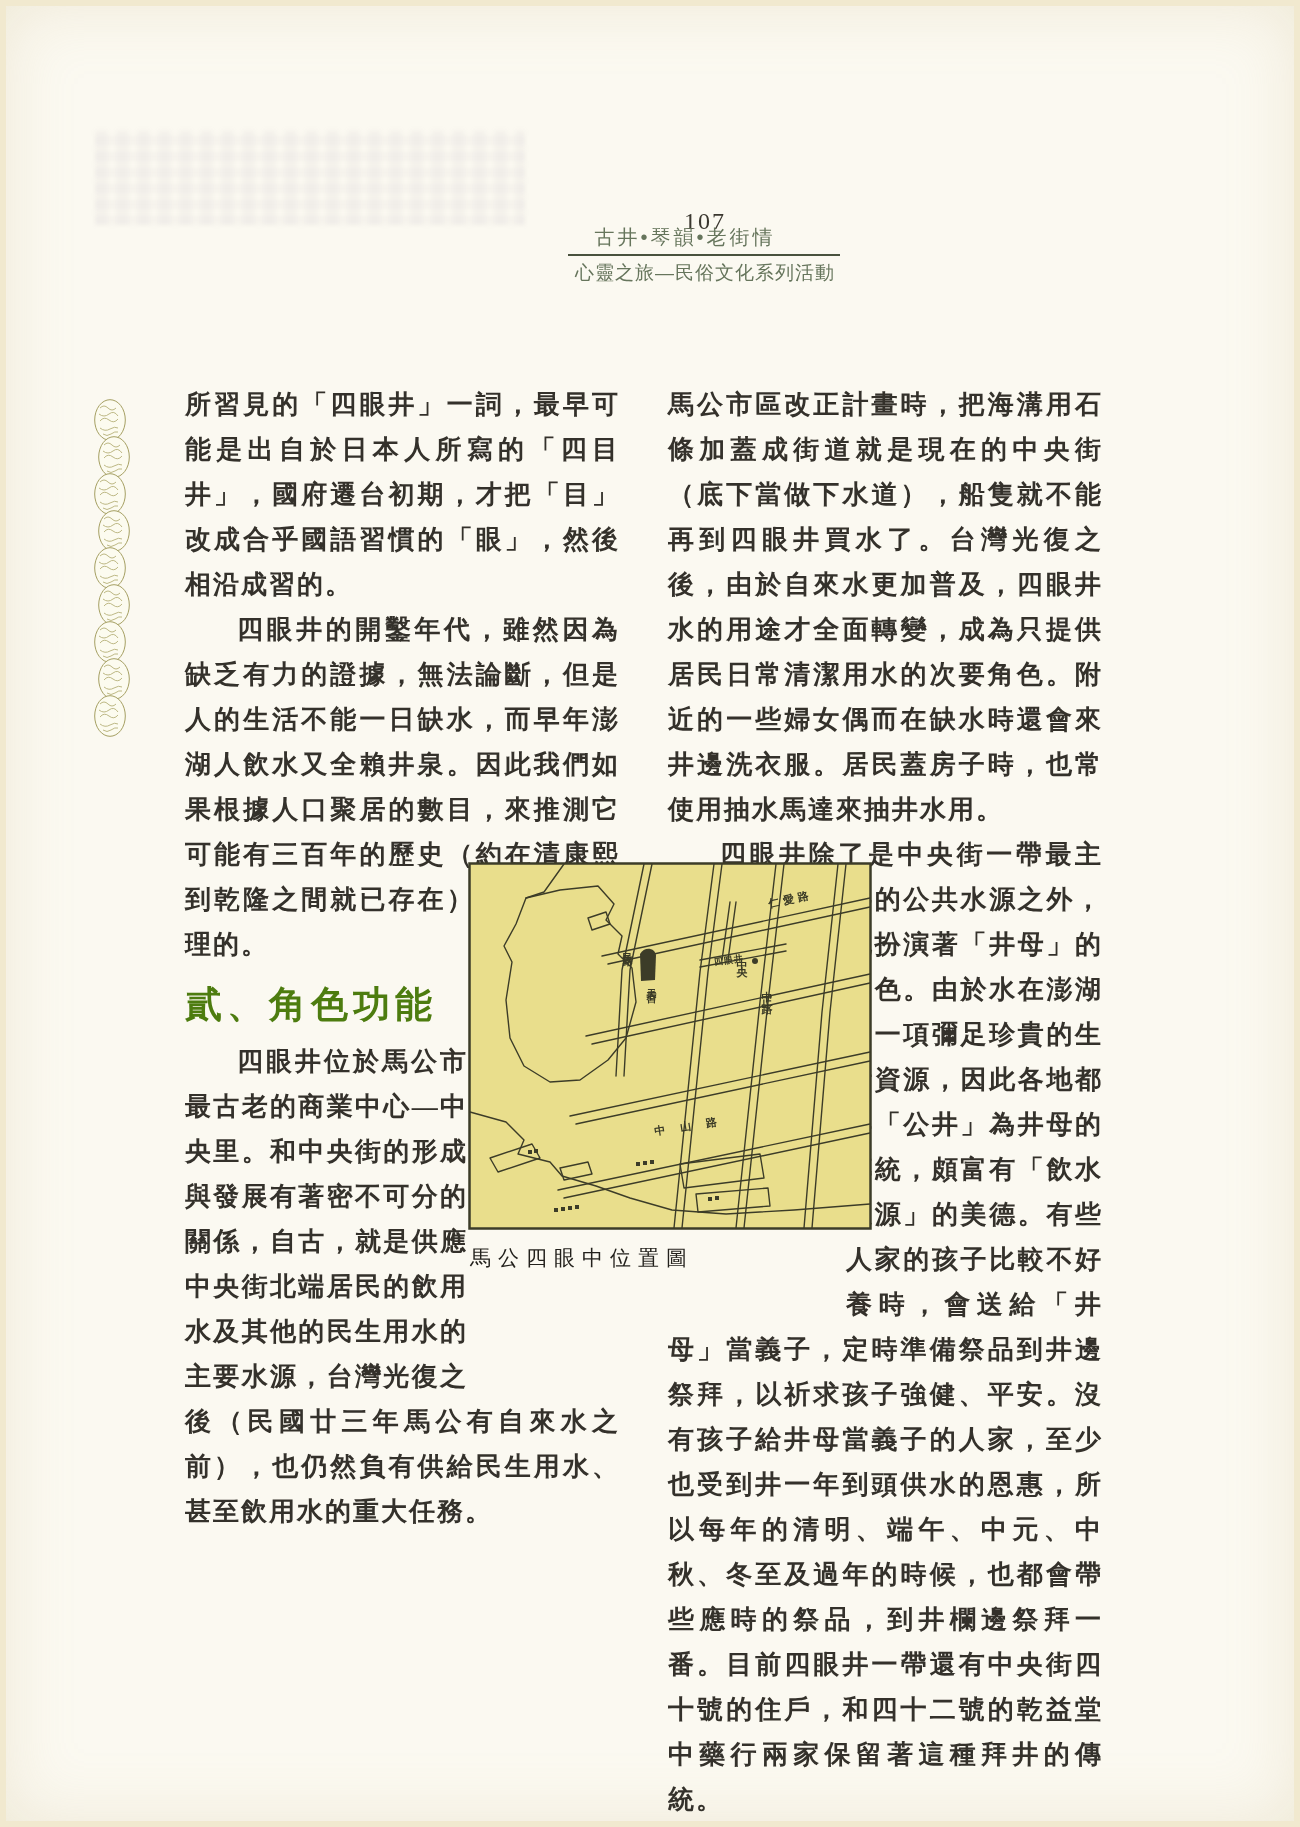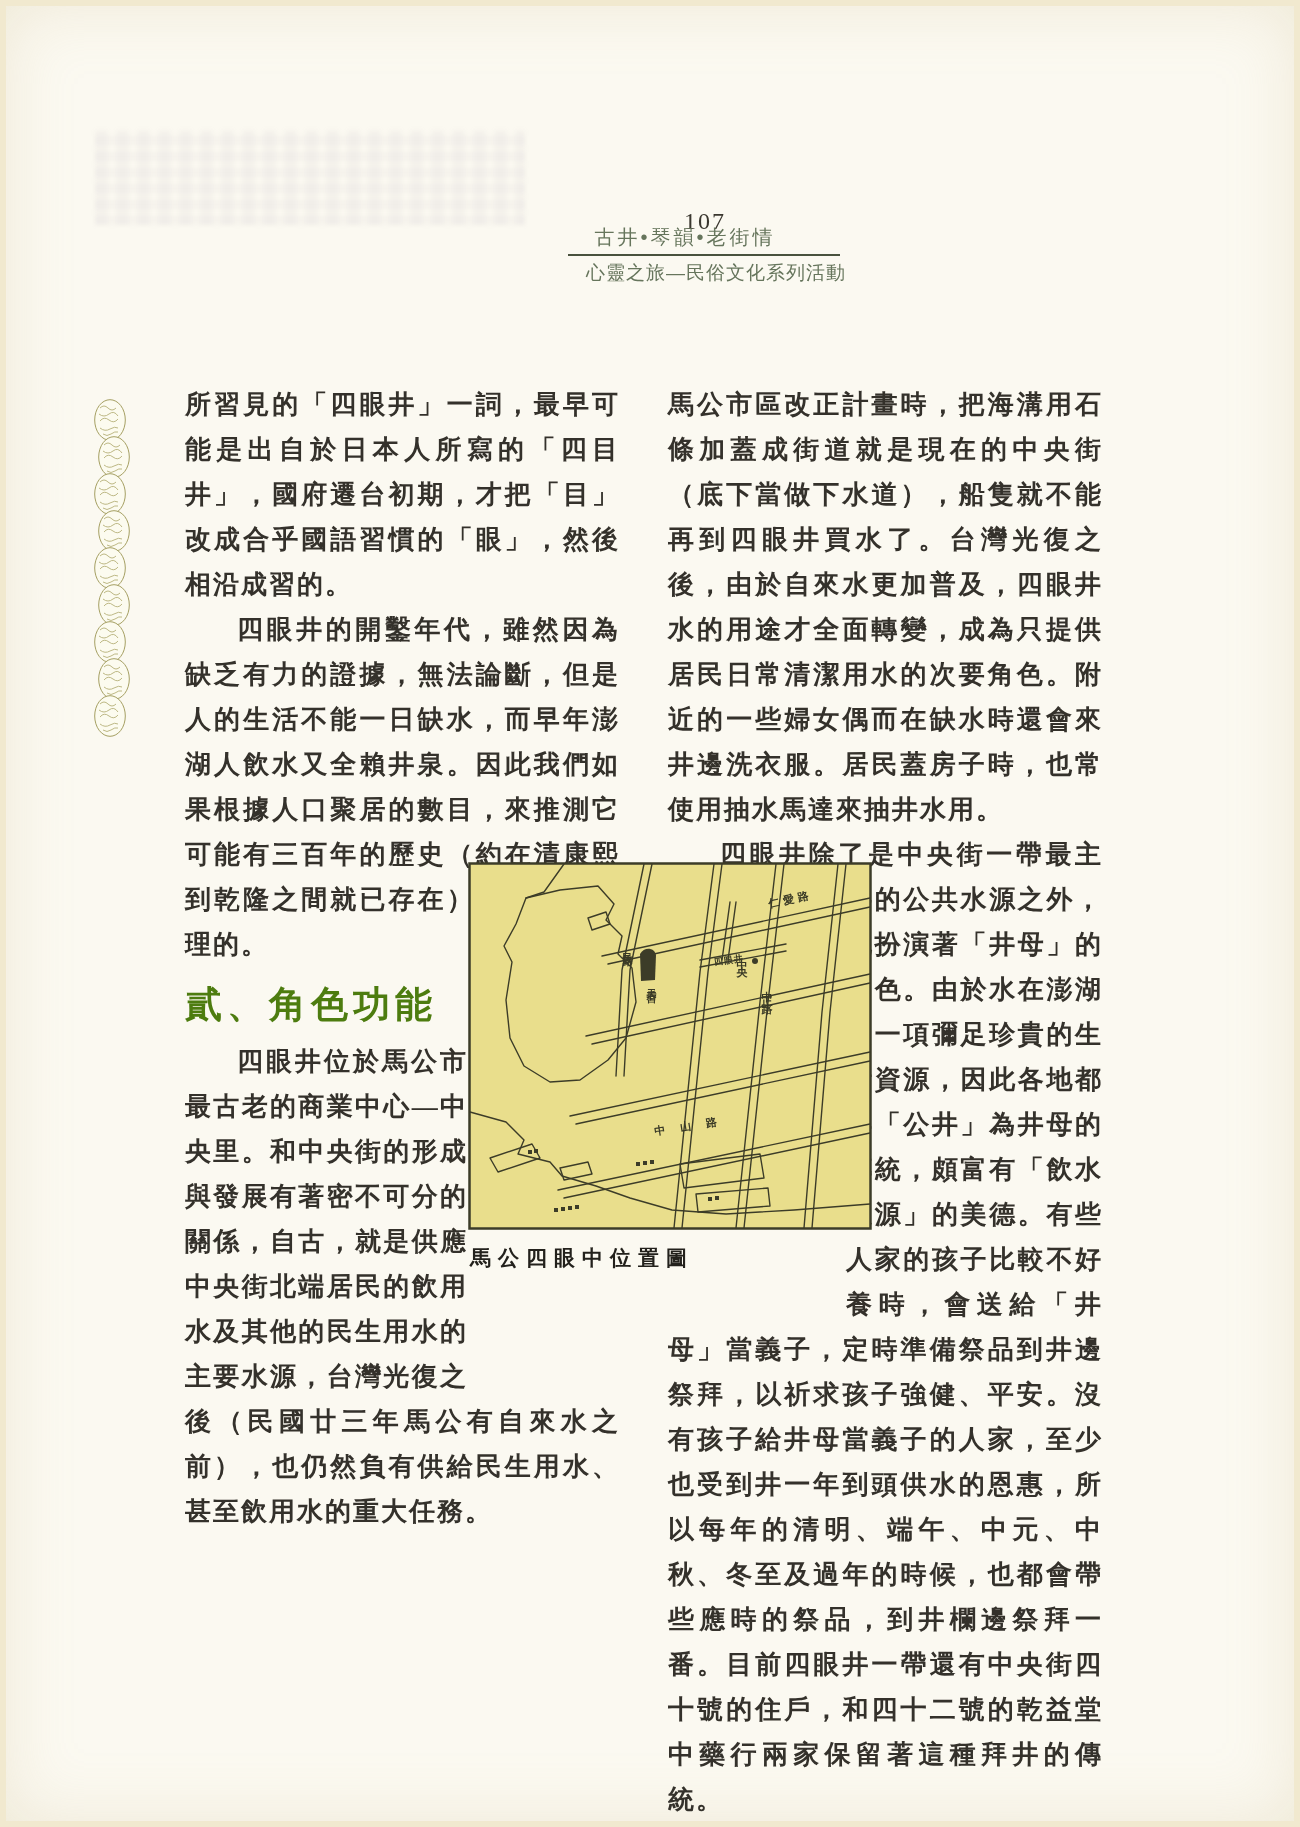--- a/index.html
+++ b/index.html
@@ -15,21 +15,21 @@
     background:repeating-linear-gradient(90deg,rgba(150,140,165,.06) 0 13px,transparent 13px 21px),
                repeating-linear-gradient(0deg,rgba(150,140,165,.05) 0 9px,transparent 9px 16px);
     filter:blur(2px);
   }
   .pagenum{position:absolute;top:208px;left:405px;width:600px;text-align:center;
     font-size:24px;letter-spacing:2px;color:#3a372f;}
   .hdr-title{position:absolute;top:224px;left:385px;width:600px;text-align:center;
     font-size:20px;letter-spacing:3px;color:#66755c;
     font-family:"Liberation Sans","DejaVu Sans",sans-serif;}
   .hdr-rule{position:absolute;top:254px;left:568px;width:272px;height:2px;background:#49523e;}
-  .hdr-sub{position:absolute;top:260px;left:416px;width:600px;text-align:center;
+  .hdr-sub{position:absolute;top:260px;left:405px;width:600px;text-align:center;
     font-size:19px;letter-spacing:1px;color:#66755c;
     font-family:"Liberation Sans","DejaVu Sans",sans-serif;}
 
   
   .stamps{position:absolute;left:93px;top:398px;width:44px;}
   .stamp{width:34px;height:44px;margin-top:-7px;}
   .stamp:first-child{margin-top:0;}
   .stamp:nth-child(even){margin-left:4px;}
 
   
@@ -49,21 +49,21 @@
 
   
   .map-figure{position:absolute;left:468px;top:862px;width:404px;height:440px;}
   .map-canvas{position:relative;width:404px;height:368px;}
   .map-canvas svg{position:absolute;left:0;top:0;}
   .mlab{position:absolute;color:#3a3a26;font-family:"Liberation Sans","DejaVu Sans",sans-serif;
     font-weight:700;white-space:nowrap;}
   .mlab.v{writing-mode:vertical-rl;text-orientation:upright;}
   .map-caption{margin-top:14px;margin-left:2px;
     font-family:"Liberation Sans","DejaVu Sans",sans-serif;
-    font-size:21px;font-weight:700;letter-spacing:7px;color:#23211c;}
+    font-size:21px;font-weight:400;letter-spacing:7px;color:#23211c;}
 </style>
 </head>
 <body>
 
 <div class="page">
 
   <div class="ghost"></div>
 
   <div class="pagenum">107</div>
   <div class="hdr-title">古井•琴韻•老街情</div>

